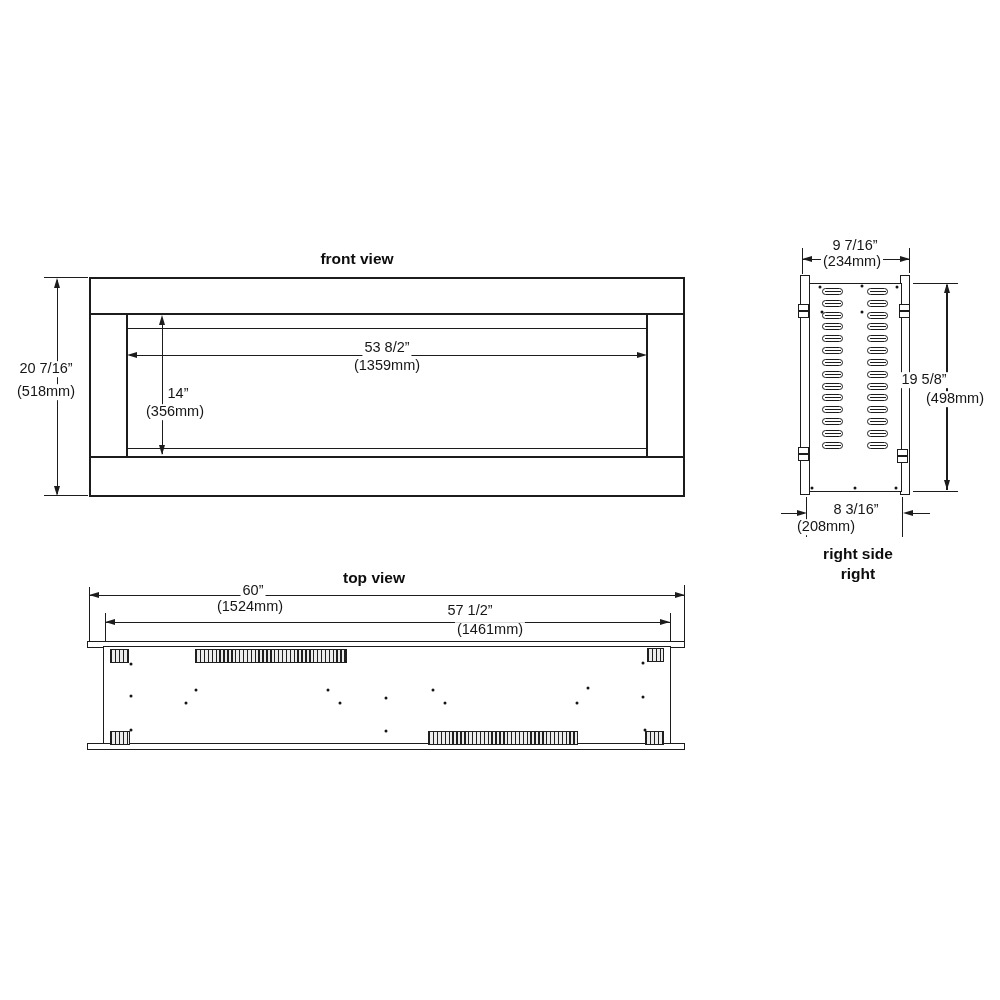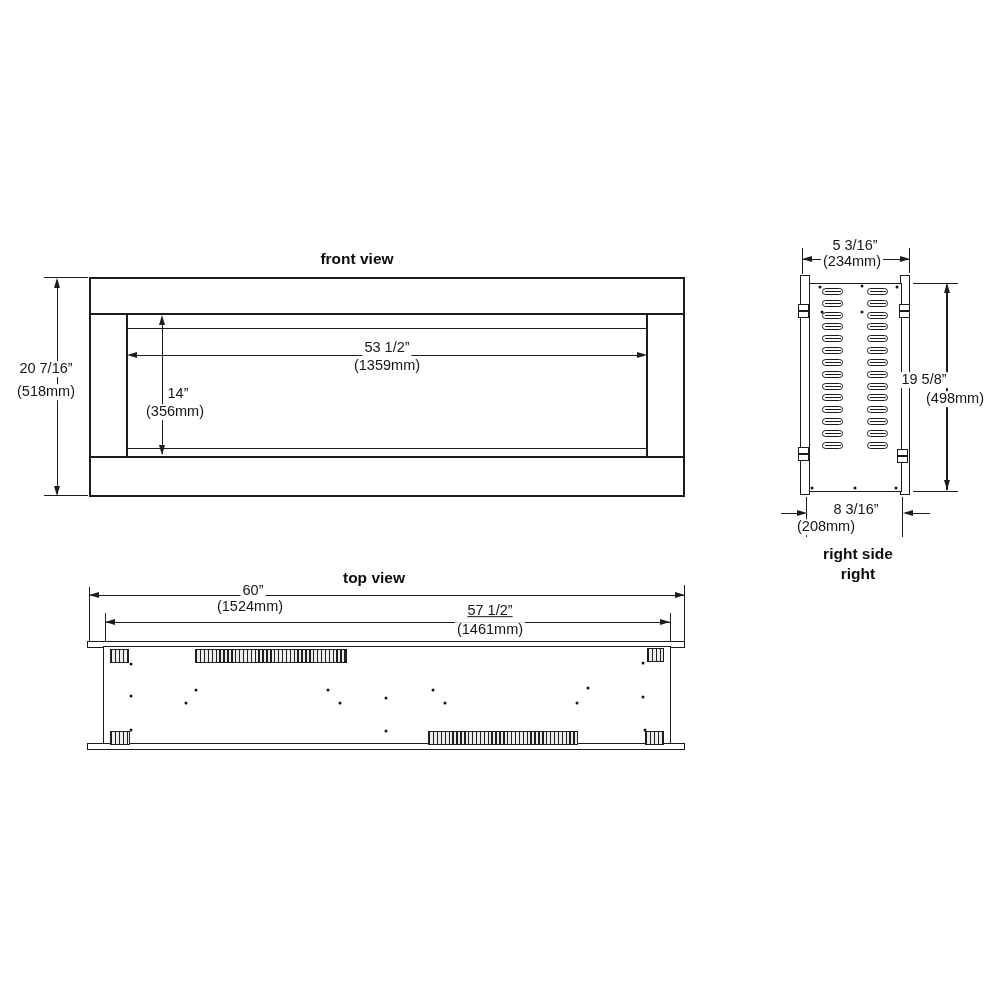--- a/index.html
+++ b/index.html
@@ -44,39 +44,39 @@
   <div class="ln" style="left:44px;top:495px;width:44px;height:1.2px;"></div>
   <div class="ln" style="left:57px;top:280px;width:1.2px;height:214px;"></div>
   <div class="ar ar-u" style="left:54.4px;top:278px;"></div>
   <div class="ar ar-d" style="left:54.4px;top:486px;"></div>
   <div class="dimtxt" style="left:46px;top:369px;">20 7/16”</div>
   <div class="dimtxt" style="left:46px;top:392px;">(518mm)</div>
 
   <div class="ln" style="left:130px;top:355px;width:514px;height:1.2px;"></div>
   <div class="ar ar-l" style="left:127px;top:352.3px;"></div>
   <div class="ar ar-r" style="left:637px;top:352.3px;"></div>
-  <div class="dimtxt" style="left:387px;top:348px;">53 1/2”</div>
+  <div class="dimtxt" style="left:387px;top:348px;">53 8/2”</div>
   <div class="dimtxt" style="left:387px;top:366px;">(1359mm)</div>
 
   <div class="ln" style="left:162.3px;top:318px;width:1.2px;height:136px;"></div>
   <div class="ar ar-u" style="left:159.3px;top:315px;"></div>
   <div class="ar ar-d" style="left:159.3px;top:445px;"></div>
   <div class="dimtxt" style="left:178px;top:394px;">14”</div>
   <div class="dimtxt" style="left:175px;top:412px;">(356mm)</div>
 
   <div class="rect" style="left:800px;top:275px;width:10px;height:220px;border-width:1.8px;"></div>
   <div class="rect" style="left:900px;top:275px;width:10px;height:220px;border-width:1.8px;"></div>
   <div class="rect" style="left:809px;top:283px;width:93px;height:209px;border-width:1.8px;"></div>
 
   <div class="ln" style="left:801.5px;top:248px;width:1.2px;height:26px;"></div>
   <div class="ln" style="left:909px;top:248px;width:1.2px;height:25px;"></div>
   <div class="ln" style="left:803px;top:258.5px;width:106px;height:1.2px;"></div>
   <div class="ar ar-l" style="left:802px;top:255.8px;"></div>
   <div class="ar ar-r" style="left:900px;top:255.8px;"></div>
-  <div class="dimtxt" style="left:855px;top:246px;">5 3/16”</div>
+  <div class="dimtxt" style="left:855px;top:246px;">9 7/16”</div>
   <div class="dimtxt" style="left:852px;top:262px;text-align:center;">(234mm)</div>
 
   <div class="ln" style="left:913px;top:282.5px;width:45px;height:1.2px;"></div>
   <div class="ln" style="left:913px;top:491px;width:45px;height:1.2px;"></div>
   <div class="ln" style="left:946.4px;top:285px;width:1.2px;height:205px;"></div>
   <div class="ar ar-u" style="left:943.8px;top:283px;"></div>
   <div class="ar ar-d" style="left:943.8px;top:480px;"></div>
   <div class="dimtxt" style="left:924px;top:380px;">19 5/8”</div>
   <div class="dimtxt" style="left:955px;top:399px;">(498mm)</div>
 
@@ -100,21 +100,21 @@
   <div class="ar ar-l" style="left:89px;top:591.8px;"></div>
   <div class="ar ar-r" style="left:675px;top:591.8px;"></div>
   <div class="dimtxt" style="left:253px;top:591px;">60”</div>
   <div class="dimtxt" style="left:250px;top:607px;">(1524mm)</div>
 
   <div class="ln" style="left:104.5px;top:613px;width:1.2px;height:29px;"></div>
   <div class="ln" style="left:669.5px;top:613px;width:1.2px;height:29px;"></div>
   <div class="ln" style="left:106px;top:621.5px;width:564px;height:1.2px;"></div>
   <div class="ar ar-l" style="left:105px;top:618.8px;"></div>
   <div class="ar ar-r" style="left:660px;top:618.8px;"></div>
-  <div class="dimtxt" style="left:490px;top:611px;text-decoration:underline;">57 1/2”</div>
+  <div class="dimtxt" style="left:470px;top:611px;">57 1/2”</div>
   <div class="dimtxt" style="left:490px;top:630px;">(1461mm)</div>
 
   <div class="rect rect-thin" style="left:87px;top:641px;width:598px;height:7px;"></div>
   <div class="rect rect-thin" style="left:103px;top:646px;width:568px;height:98px;"></div>
   <div class="rect rect-thin" style="left:87px;top:743px;width:598px;height:7px;"></div>
 
 <div class="slot" style="left:822px;top:288px;width:21px;height:7px;"></div>
     <div class="slot" style="left:822px;top:300px;width:21px;height:7px;"></div>
     <div class="slot" style="left:822px;top:312px;width:21px;height:7px;"></div>
     <div class="slot" style="left:822px;top:323px;width:21px;height:7px;"></div>

